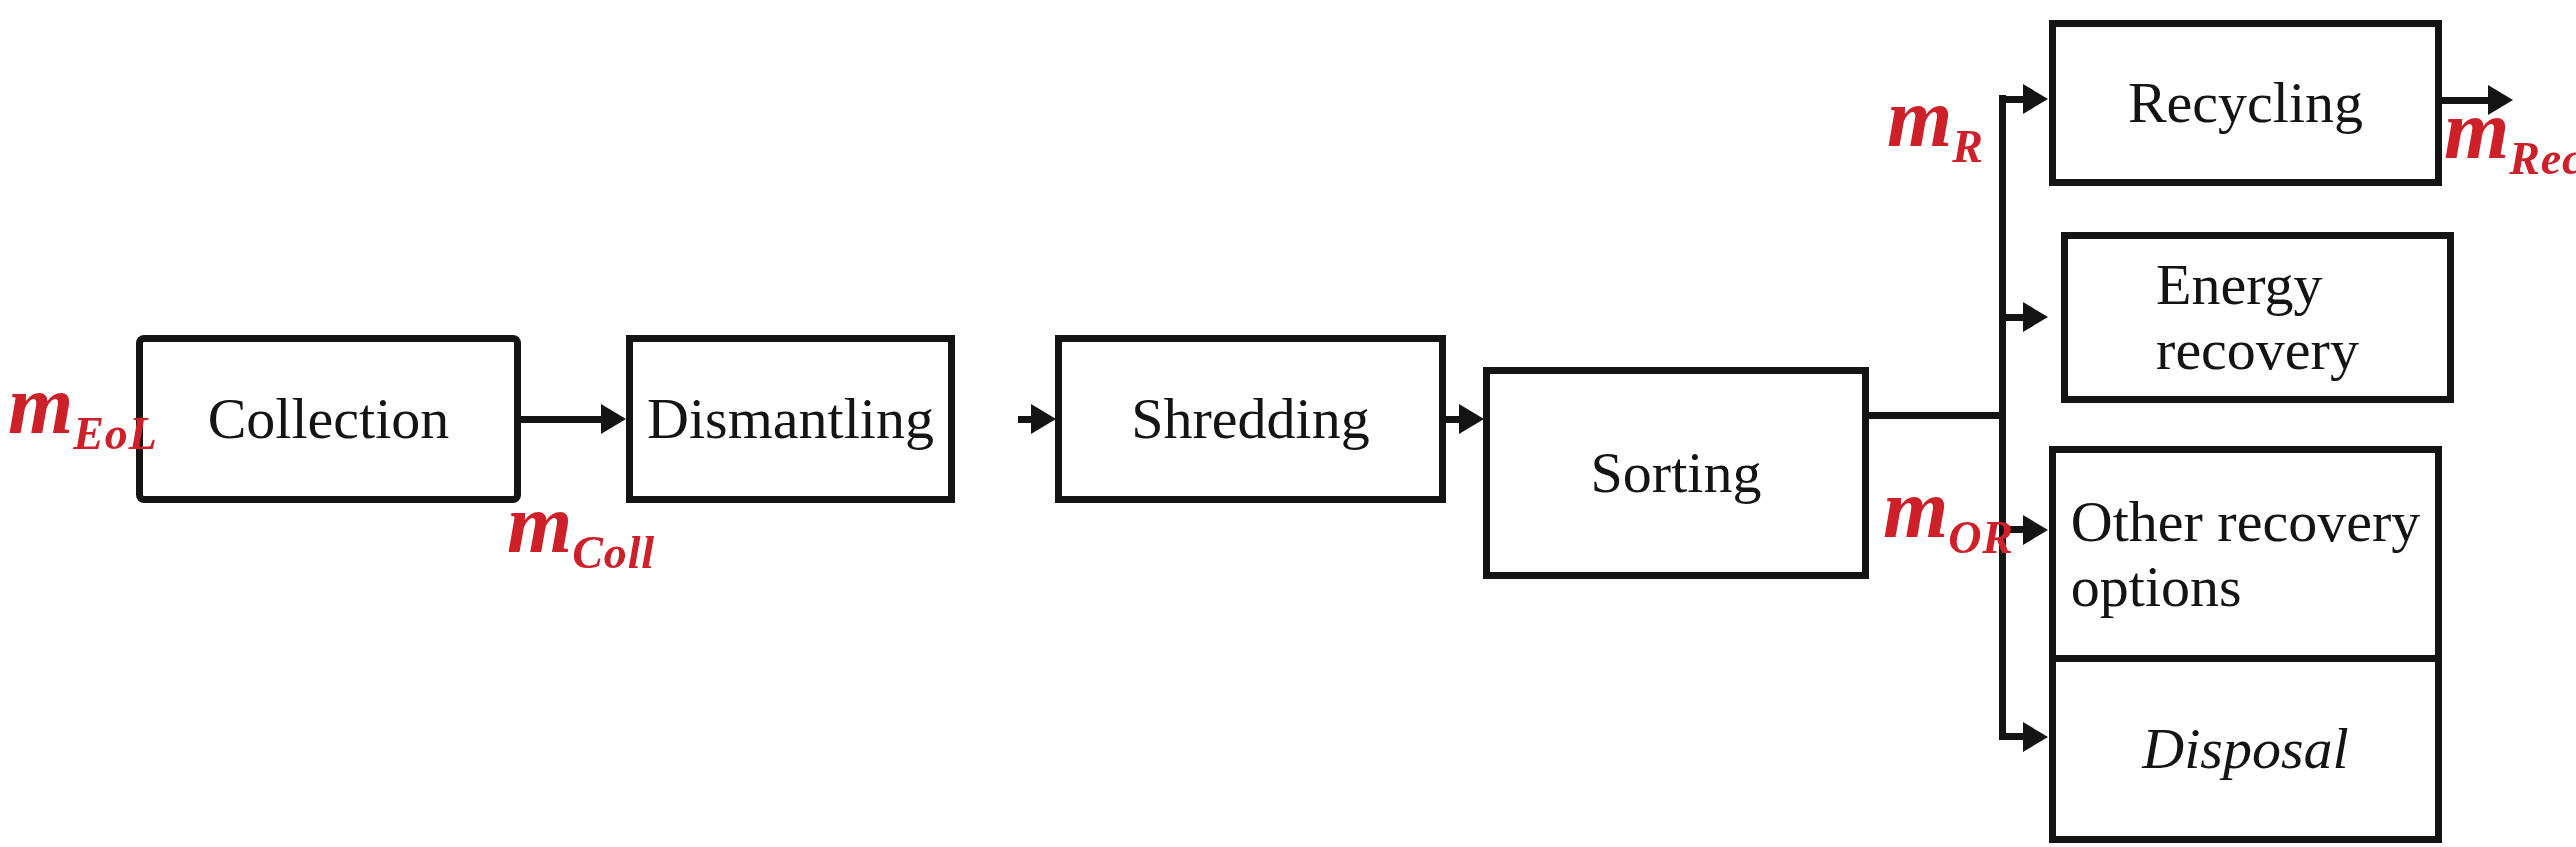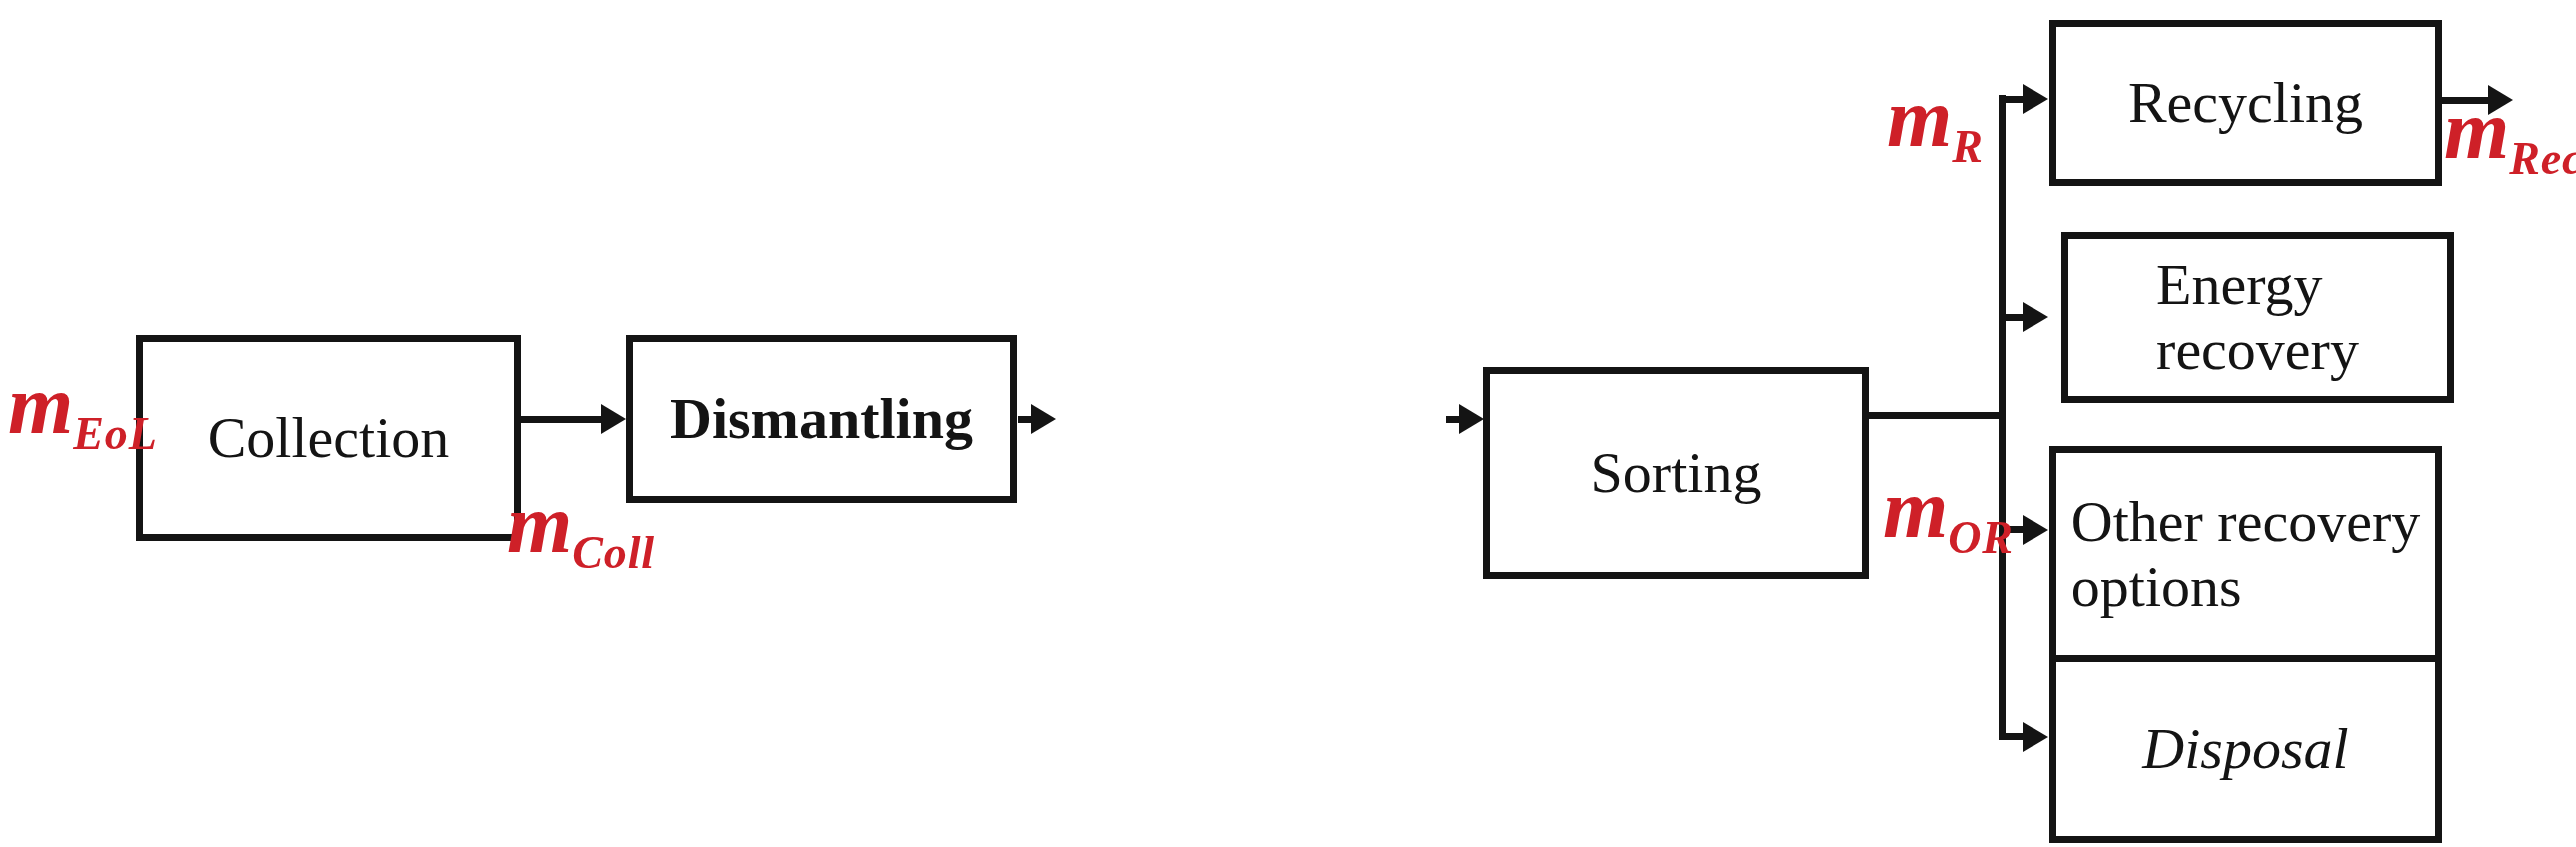--- a/index.html
+++ b/index.html
@@ -63,28 +63,31 @@
     white-space: nowrap;
   }
   .flow .fbase { font-size: 84px; }
   .flow .fsub  { font-size: 46px; transform: translateY(0.34em); letter-spacing: 0.8px; }
 </style>
 </head>
 <body>
 
 <div class="canvas">
 
-  <div class="box" style="left:136px; top:335px; width:385px; height:206px;">
+  <div class="box" style="left:136px; top:335px; width:385px; height:168px;border-radius:8px;">
     <span class="lbl">Collection</span>
   </div>
 
-  <div class="box" style="left:626px; top:335px; width:391px; height:168px;font-weight:bold;">
+  <div class="box" style="left:626px; top:335px; width:329px; height:168px;">
     <span class="lbl">Dismantling</span>
   </div>
 
+  <div class="box" style="left:1055px; top:335px; width:391px; height:168px;">
+    <span class="lbl">Shredding</span>
+  </div>
 
   <div class="box" style="left:1483px; top:335px; width:386px; height:212px;margin-top:32px;">
     <span class="lbl">Sorting</span>
   </div>
 
   <div class="box" style="left:2049px; top:20px; width:393px; height:166px;">
     <span class="lbl">Recycling</span>
   </div>
 
   <div class="box" style="left:2049px; top:232px; width:393px; height:171px;margin-left:12px;">

